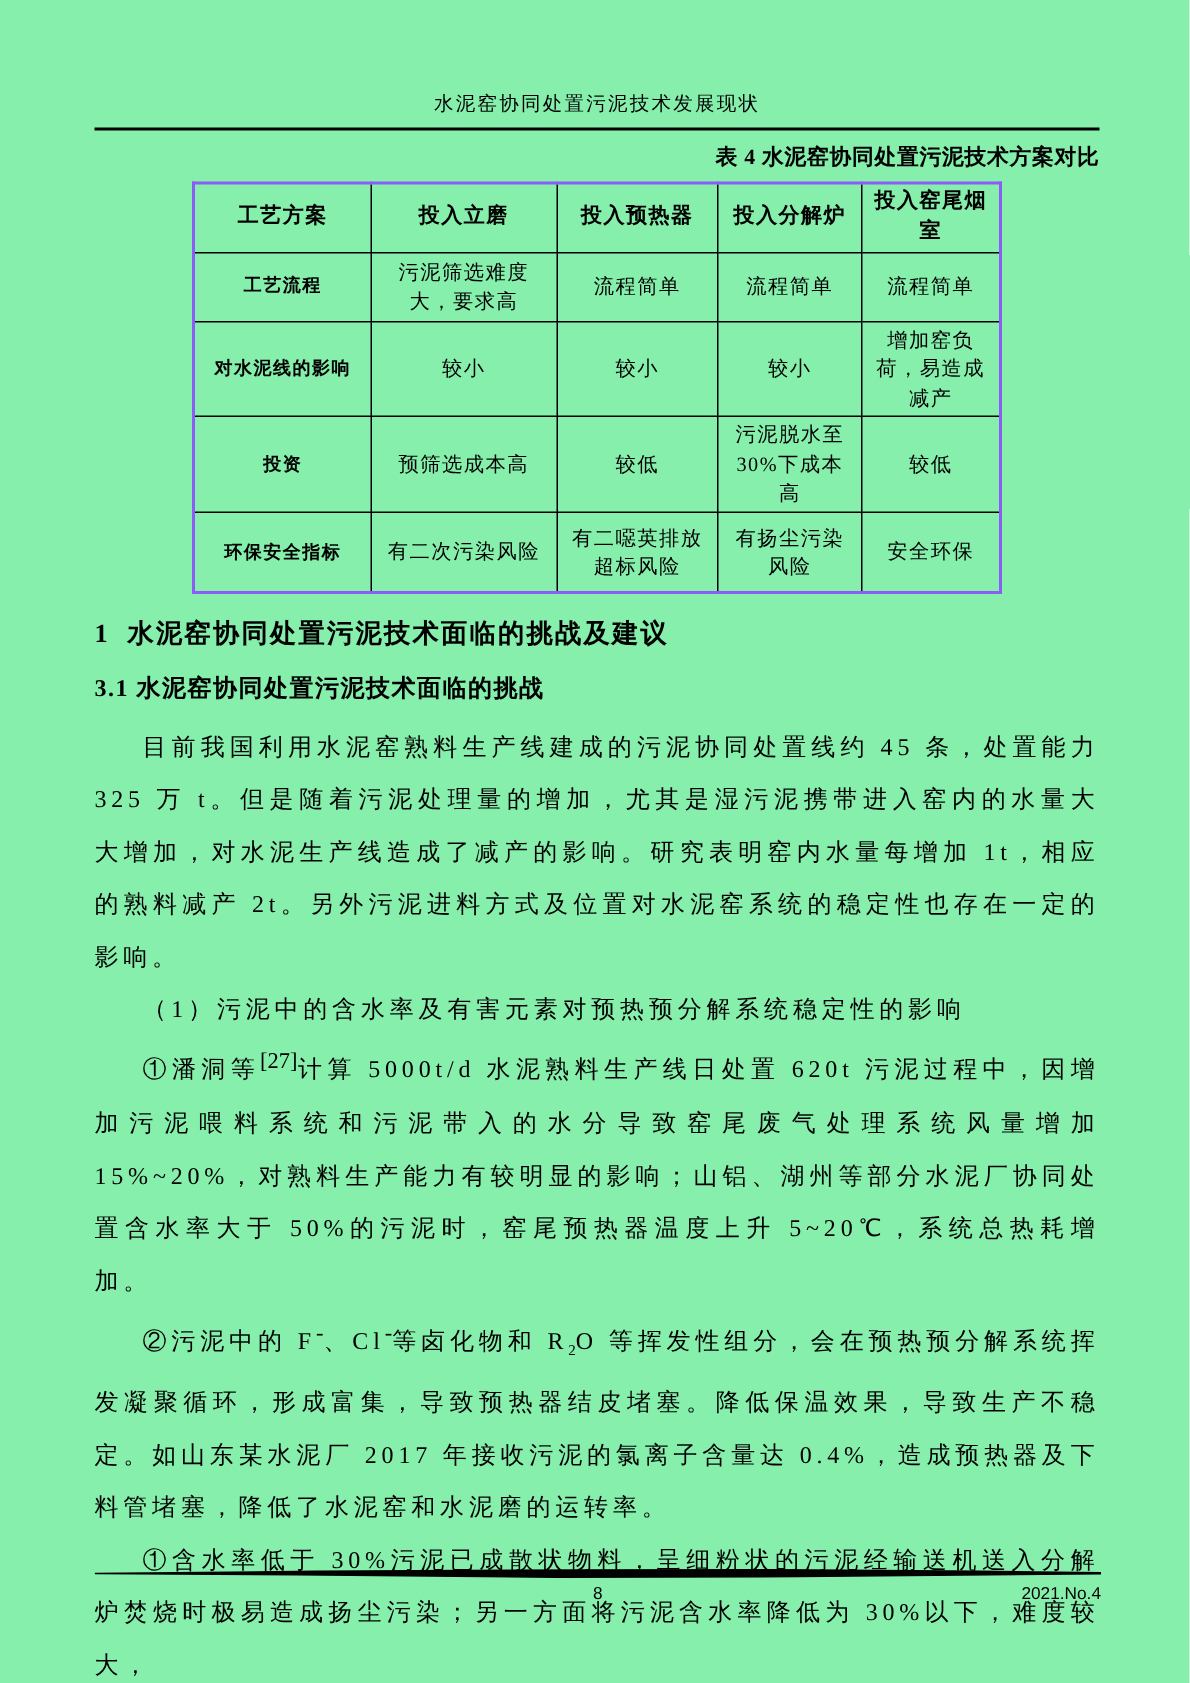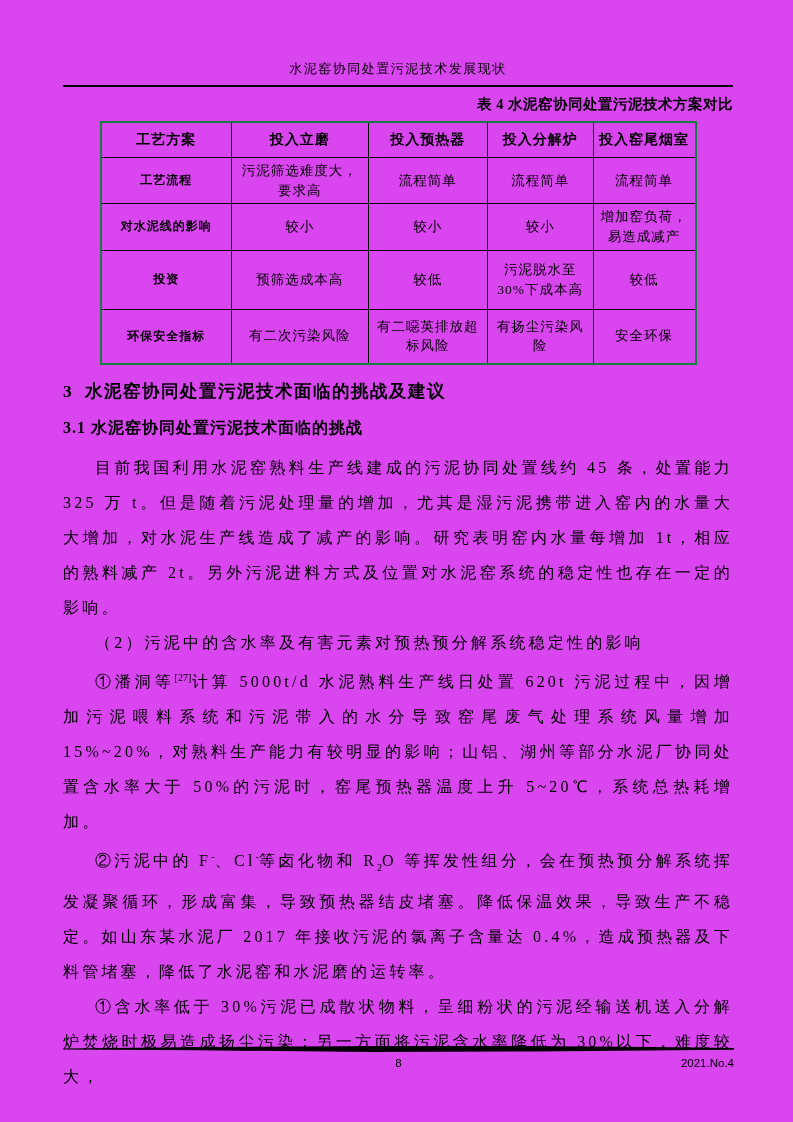--- a/index.html
+++ b/index.html
@@ -1,19 +1,19 @@
 <!DOCTYPE html>
 <html lang="zh"><head>
 <meta charset="utf-8">
 <style>
   html,body { margin:0; padding:0; background:#ffffff; }
   .page {
     position:relative;
     width:793px; height:1122px;
-    background:#d946ef;
+    background:#86efac;
     color:#000000;
     font-family:"Liberation Serif", serif;
     overflow:hidden;
     margin:0 auto;
   }
   .content { margin:0 60px 0 63px; }
 
   
   .running-title {
     padding-top:60px;
@@ -32,25 +32,25 @@
   .table-caption {
     margin-top:8px;
     text-align:right;
     font-weight:bold;
     font-size:14.5px;
     letter-spacing:0.5px;
   }
 
   
   table.cmp {
-    width:597px;
+    width:540px;
     margin:7px auto 0 auto;
     border-collapse:collapse;
     table-layout:fixed;
-    border:2px solid #15803d;
+    border:2px solid #8b5cf6;
     font-size:13.5px;
   }
   table.cmp th, table.cmp td {
     border:1px solid #000;
     text-align:center;
     vertical-align:middle;
     padding:2px 5px;
     line-height:1.45;
     letter-spacing:1px;
     font-weight:normal;
@@ -81,21 +81,21 @@
 
   
   .body-text {
     margin-top:11px;
     font-size:16px;
     line-height:35px;
     text-align:justify;
     letter-spacing:3.2px;
   }
   .body-text p.para { margin:0; text-indent:2em; }
-  .body-text sup { font-size:10px; vertical-align:super; letter-spacing:0; }
+  .body-text sup { font-size:15px; vertical-align:super; letter-spacing:0; }
   .body-text sub { font-size:10px; vertical-align:sub; letter-spacing:0; }
 
   
   .footer {
     position:absolute;
     left:63px; right:59px;
     top:1046px;
   }
   .footer-rule {
     height:6px;
@@ -170,26 +170,26 @@
           <tr>
             <th>环保安全指标</th>
             <td>有二次污染风险</td>
             <td>有二噁英排放超标风险</td>
             <td>有扬尘污染风险</td>
             <td>安全环保</td>
           </tr>
         </tbody>
     </table>
 
-    <h1 class="section-heading">3  水泥窑协同处置污泥技术面临的挑战及建议</h1>
+    <h1 class="section-heading">1  水泥窑协同处置污泥技术面临的挑战及建议</h1>
     <h2 class="subsection-heading">3.1 水泥窑协同处置污泥技术面临的挑战</h2>
 
     <div class="body-text">
         <p class="para"><span>目前我国利用水泥窑熟料生产线建成的污泥协同处置线约 45 条，处置能力 325 万 t。但是随着污泥处理量的增加，尤其是湿污泥携带进入窑内的水量大大增加，对水泥生产线造成了减产的影响。研究表明窑内水量每增加 1t，相应的熟料减产 2t。另外污泥进料方式及位置对水泥窑系统的稳定性也存在一定的影响。</span></p>
-        <p class="para"><span>（2）污泥中的含水率及有害元素对预热预分解系统稳定性的影响</span></p>
+        <p class="para"><span>（1）污泥中的含水率及有害元素对预热预分解系统稳定性的影响</span></p>
         <p class="para"><span>①潘洞等</span><sup>[27]</sup><span>计算 5000t/d 水泥熟料生产线日处置 620t 污泥过程中，因增加污泥喂料系统和污泥带入的水分导致窑尾废气处理系统风量增加 15%~20%，对熟料生产能力有较明显的影响；山铝、湖州等部分水泥厂协同处置含水率大于 50%的污泥时，窑尾预热器温度上升 5~20℃，系统总热耗增加。</span></p>
         <p class="para"><span>②污泥中的 F</span><sup>-</sup><span>、Cl</span><sup>-</sup><span>等卤化物和 R</span><sub>2</sub><span>O 等挥发性组分，会在预热预分解系统挥发凝聚循环，形成富集，导致预热器结皮堵塞。降低保温效果，导致生产不稳定。如山东某水泥厂 2017 年接收污泥的氯离子含量达 0.4%，造成预热器及下料管堵塞，降低了水泥窑和水泥磨的运转率。</span></p>
         <p class="para"><span>①含水率低于 30%污泥已成散状物料，呈细粉状的污泥经输送机送入分解炉焚烧时极易造成扬尘污染；另一方面将污泥含水率降低为 30%以下，难度较大，</span></p>
       </div>
   </div>
 
   <footer class="footer">
     <div class="footer-rule"></div>
     <div class="footer-row">
       <span class="page-number">8</span>

